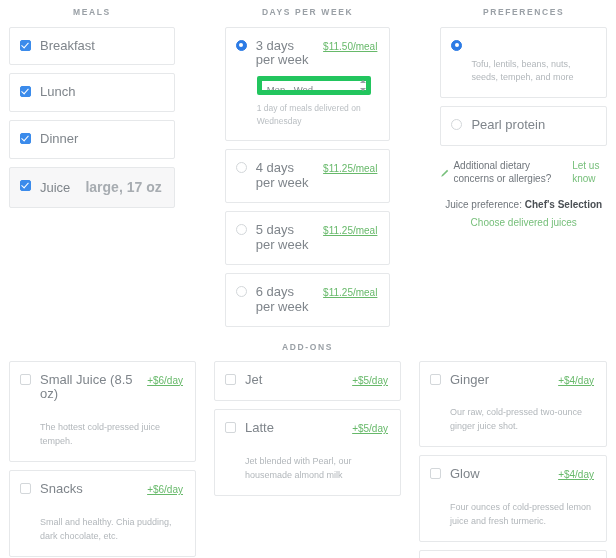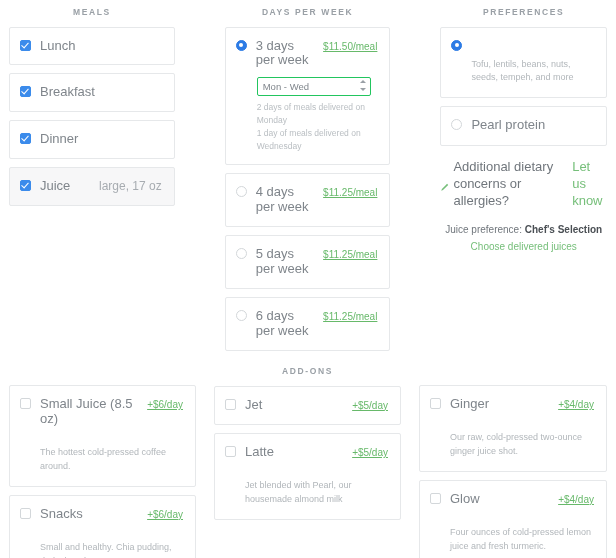--- a/index.html
+++ b/index.html
@@ -66,24 +66,25 @@
     justify-content: space-between;
     width: 100%;
   }
   .label {
     font-size: 13px;
     color: #7f858b;
     line-height: 1.15;
     font-weight: 400;
   }
   .meta {
-    font-size: 12px;
+    font-size: 14px;
     color: #a7acb1;
     white-space: nowrap;
     margin-left: 8px;
+    font-weight: bold;
   }
   .price {
     font-size: 10px;
     color: #67b96a;
     white-space: nowrap;
     margin-left: 8px;
     font-weight: 400;
     text-decoration: underline;
   }
   .price.save { font-size: 9.5px; }
@@ -143,21 +144,21 @@
 
   
   .select-wrap {
     margin: 8px 0 0 21px;
     width: 114px;
     position: relative;
   }
   .select {
     width: 100%;
     height: 19px;
-    border: 1px solid #22c55e;
+    border: 5px solid #22c55e;
     border-radius: 2px;
     background: #fff;
     font-family: "Liberation Sans", sans-serif;
     font-size: 9.5px;
     color: #7f858b;
     padding: 0 16px 0 5px;
     line-height: 17px;
     appearance: none;
     -webkit-appearance: none;
     outline: none;
@@ -191,21 +192,21 @@
     color: #b9bec2;
     line-height: 1.5;
   }
 
   
   .notes { padding: 5px 0 0 0; }
   .note-line {
     display: flex;
     align-items: center;
     justify-content: center;
-    font-size: 13px;
+    font-size: 10px;
     color: #70767c;
     margin-bottom: 11px;
     line-height: 1.3;
   }
   .pencil {
     width: 9px; height: 9px;
     margin-right: 4px;
     flex: 0 0 auto;
     display: inline-block;
   }
@@ -247,31 +248,31 @@
 
     <div class="col">
       <div class="sec-head">MEALS</div>
       <div id="meals-list">
           <div class="card">
             <div class="row">
               <span class="ctrl">
                 <span class="cb on"></span>
               </span>
               <div class="row-main">
+                <span class="label">Breakfast</span>
+              </div>
+            </div>
+          </div>
+          <div class="card">
+            <div class="row">
+              <span class="ctrl">
+                <span class="cb on"></span>
+              </span>
+              <div class="row-main">
                 <span class="label">Lunch</span>
-              </div>
-            </div>
-          </div>
-          <div class="card">
-            <div class="row">
-              <span class="ctrl">
-                <span class="cb on"></span>
-              </span>
-              <div class="row-main">
-                <span class="label">Breakfast</span>
               </div>
             </div>
           </div>
           <div class="card">
             <div class="row">
               <span class="ctrl">
                 <span class="cb on"></span>
               </span>
               <div class="row-main">
                 <span class="label">Dinner</span>
@@ -300,21 +301,20 @@
               <span class="ctrl">
                 <span class="rb on"></span>
               </span>
               <div class="row-main">
                 <span class="label">3 days per week</span>
                 <span class="price">$11.50/meal</span>
               </div>
             </div>
             <div class="select-wrap"><select class="select"><option>Mon - Wed</option></select><span class="spinner"></span></div>
             <div class="sublines">
-              <div class="subline">2 days of meals delivered on Monday</div>
               <div class="subline">1 day of meals delivered on Wednesday</div>
             </div>
           </div>
           <div class="card">
             <div class="row">
               <span class="ctrl">
                 <span class="rb"></span>
               </span>
               <div class="row-main">
                 <span class="label">4 days per week</span>
@@ -400,21 +400,21 @@
           <div class="card tall">
             <div class="row">
               <span class="ctrl">
                 <span class="cb"></span>
               </span>
               <div style="flex: 1 1 0%;">
                 <div class="row-main">
                   <span class="label">Small Juice (8.5 oz)</span>
                   <span class="price">+$6/day</span>
                 </div>
-                <div class="desc">The hottest cold-pressed coffee around.</div>
+                <div class="desc">The hottest cold-pressed juice tempeh.</div>
               </div>
             </div>
           </div>
           <div class="card tall">
             <div class="row">
               <span class="ctrl">
                 <span class="cb"></span>
               </span>
               <div style="flex: 1 1 0%;">
                 <div class="row-main">

